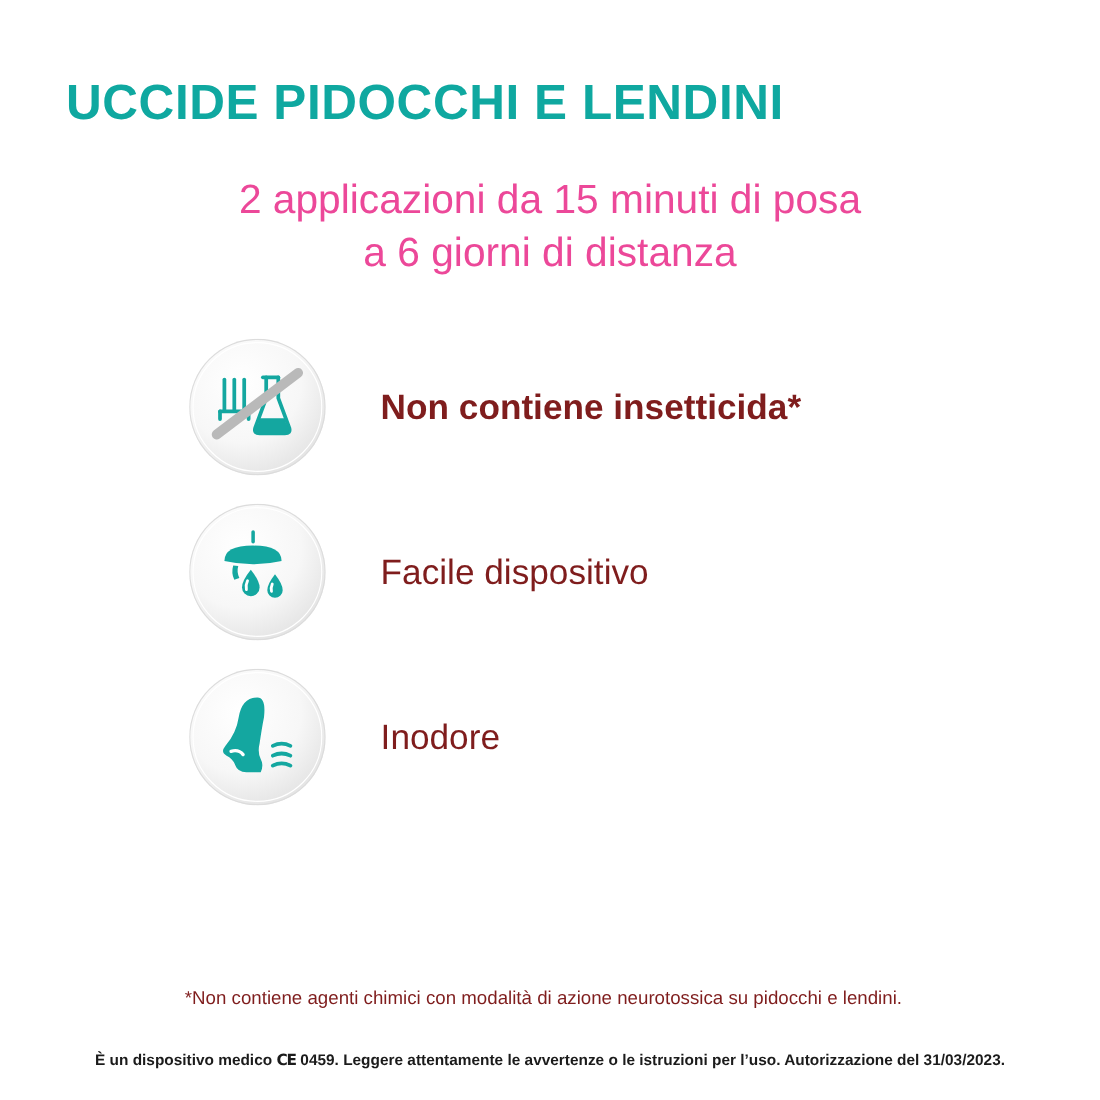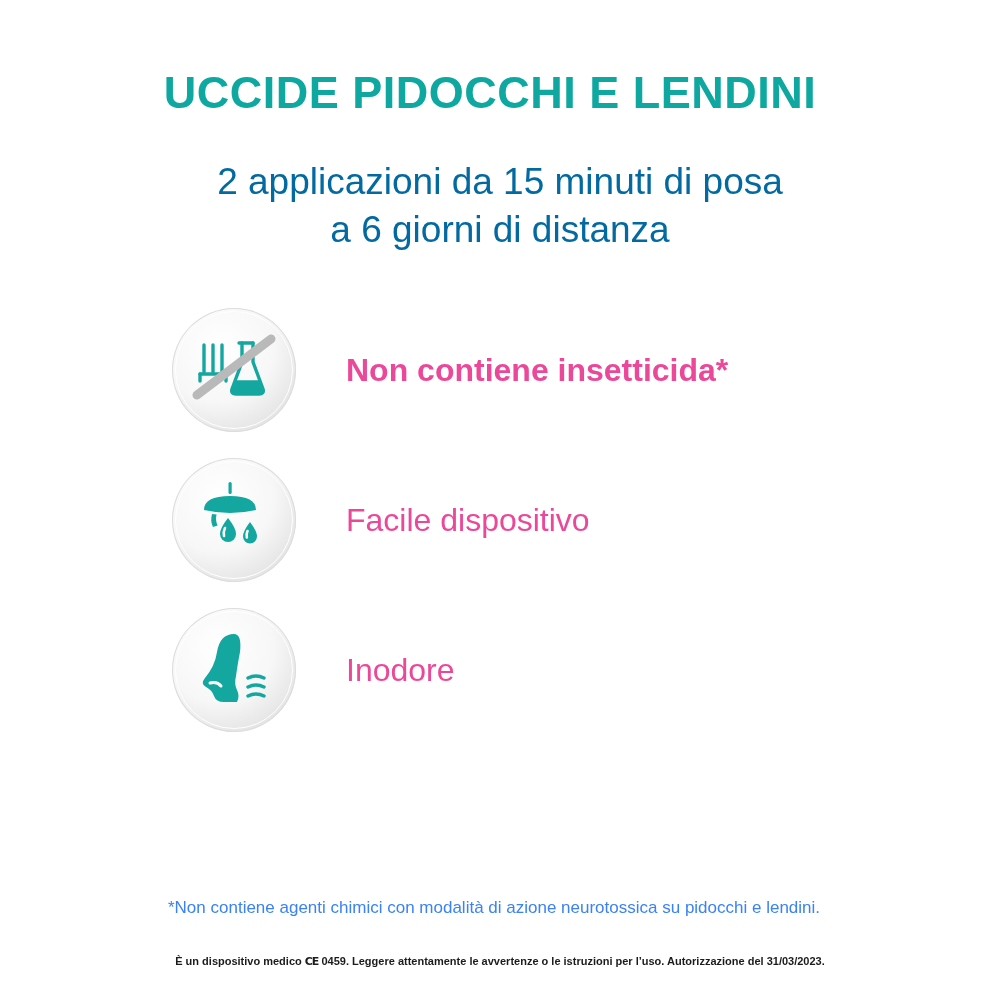--- a/index.html
+++ b/index.html
@@ -17,38 +17,38 @@
     position: relative;
     width: 1000px;
     height: 1000px;
     box-sizing: border-box;
   }
 
   
   .headline {
     margin: 0;
     padding: 64px 80px 0 60px;
-    text-align: center;
+    text-align: left;
     color: #0fa8a0;
     font-size: 45px;
     font-weight: bold;
     letter-spacing: 0.5px;
     line-height: 1.28;
     text-transform: uppercase;
   }
   .headline .l2 {
     display: block;
   }
 
   
   .subhead {
     margin: 0;
     padding: 36px 60px 0 60px;
     text-align: center;
-    color: #0369a1;
+    color: #ec4899;
     font-size: 37px;
     font-weight: normal;
     line-height: 1.32;
   }
   .subhead .l2 {
     display: block;
   }
 
   
   .features {
@@ -79,43 +79,43 @@
     left: 3px; top: 3px; right: 3px; bottom: 3px;
     border-radius: 50%;
     border: 1px solid #ffffff;
     pointer-events: none;
   }
   .badge svg { display: block; }
 
   .feature-label {
     margin-left: 50px;
     font-size: 32px;
-    color: #ec4899;
+    color: #7f1d1d;
     font-weight: normal;
     white-space: nowrap;
   }
   .feature-label.bold { font-weight: bold; }
 
   
   .footnote {
     position: absolute;
     left: 0;
     right: 12px;
     top: 898px;
     text-align: center;
     font-size: 17px;
-    color: #3b82f6;
+    color: #7f1d1d;
   }
   .legal {
     position: absolute;
     left: 0;
     right: 0;
     top: 955px;
     text-align: center;
-    font-size: 11px;
+    font-size: 14px;
     font-weight: bold;
     color: #1b1b1b;
   }
   .ce {
     font-family: "DejaVu Sans", sans-serif;
     font-weight: bold;
     letter-spacing: -1px;
   }
 </style>
 </head>

